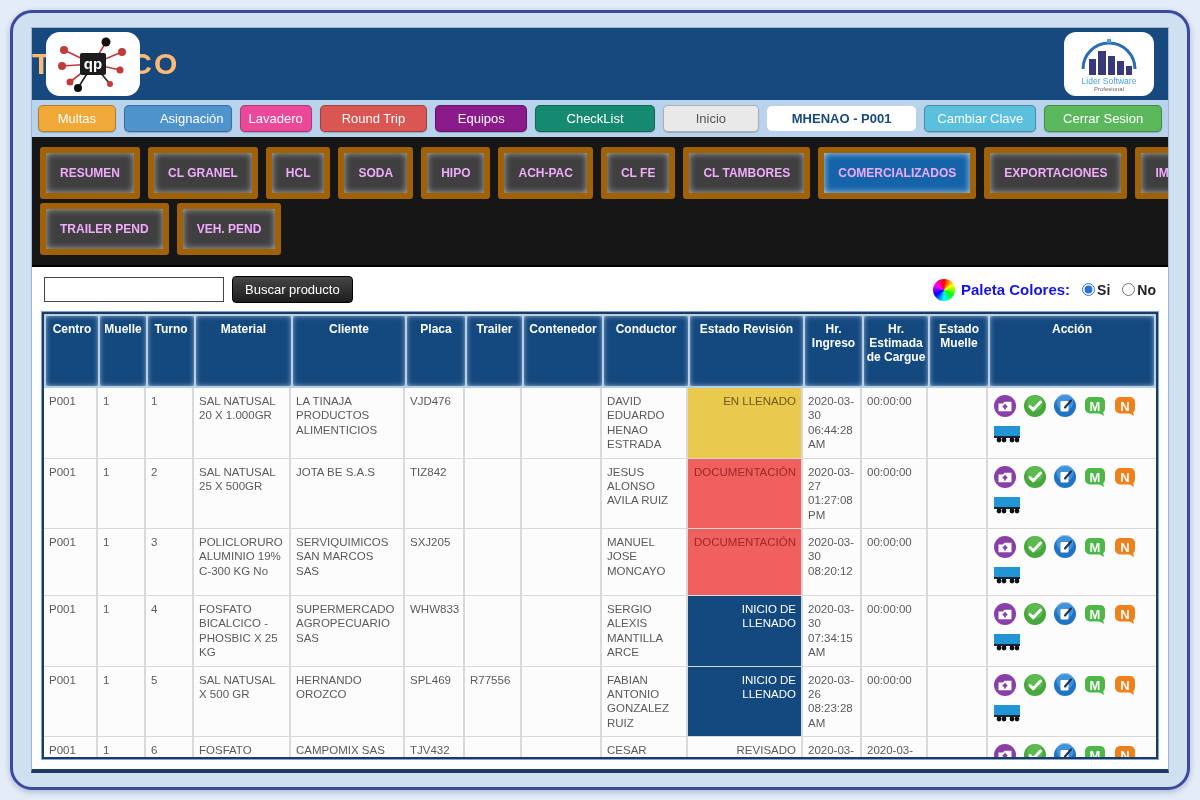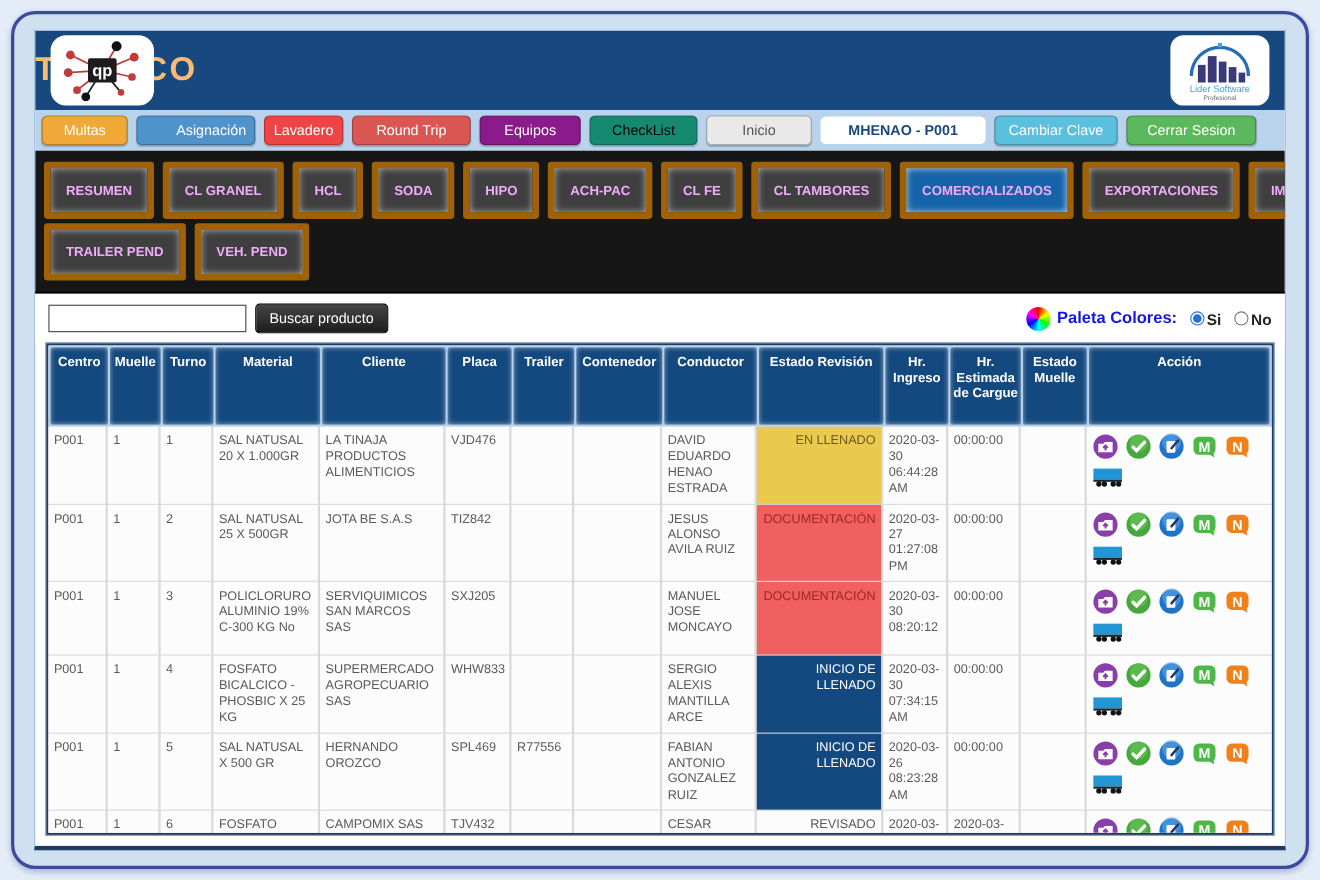--- a/index.html
+++ b/index.html
@@ -115,27 +115,27 @@
         </svg>
       </div>
     </div>
 
     <div class="nav">
 
         <div class="nav-btn" style="background: rgb(240, 168, 56); color: rgb(255, 255, 255); width: 78px;">Multas</div>
 
         <div class="nav-btn" style="background: rgb(79, 147, 205); color: rgb(255, 255, 255); width: 108px; padding-left: 28px;">Asignación</div>
 
-        <div class="nav-btn" style="background: #ef4444; color: rgb(255, 255, 255); width: 72px;">Lavadero</div>
+        <div class="nav-btn" style="background: #ec4899; color: rgb(255, 255, 255); width: 72px;">Lavadero</div>
 
         <div class="nav-btn" style="background: rgb(217, 86, 82); color: rgb(255, 255, 255); width: 108px;">Round Trip</div>
 
         <div class="nav-btn" style="background: rgb(139, 26, 139); color: rgb(255, 255, 255); width: 92px;">Equipos</div>
 
-        <div class="nav-btn" style="background: rgb(22, 138, 112); color: #000000; width: 98px;">CheckList</div>
+        <div class="nav-btn" style="background: rgb(22, 138, 112); color: #ffffff; width: 120px;">CheckList</div>
 
         <div class="nav-btn" style="background: rgb(233, 233, 233); color: rgb(85, 85, 85); width: 96px;">Inicio</div>
 
         <div class="nav-btn nav-label" style="background: rgb(255, 255, 255); color: rgb(23, 73, 126); width: 150px;">MHENAO - P001</div>
 
         <div class="nav-btn" style="background: rgb(91, 192, 222); color: rgb(255, 255, 255); width: 112px;">Cambiar Clave</div>
 
         <div class="nav-btn" style="background: rgb(92, 184, 92); color: rgb(255, 255, 255); width: 118px;">Cerrar Sesion</div>
       </div>
 

